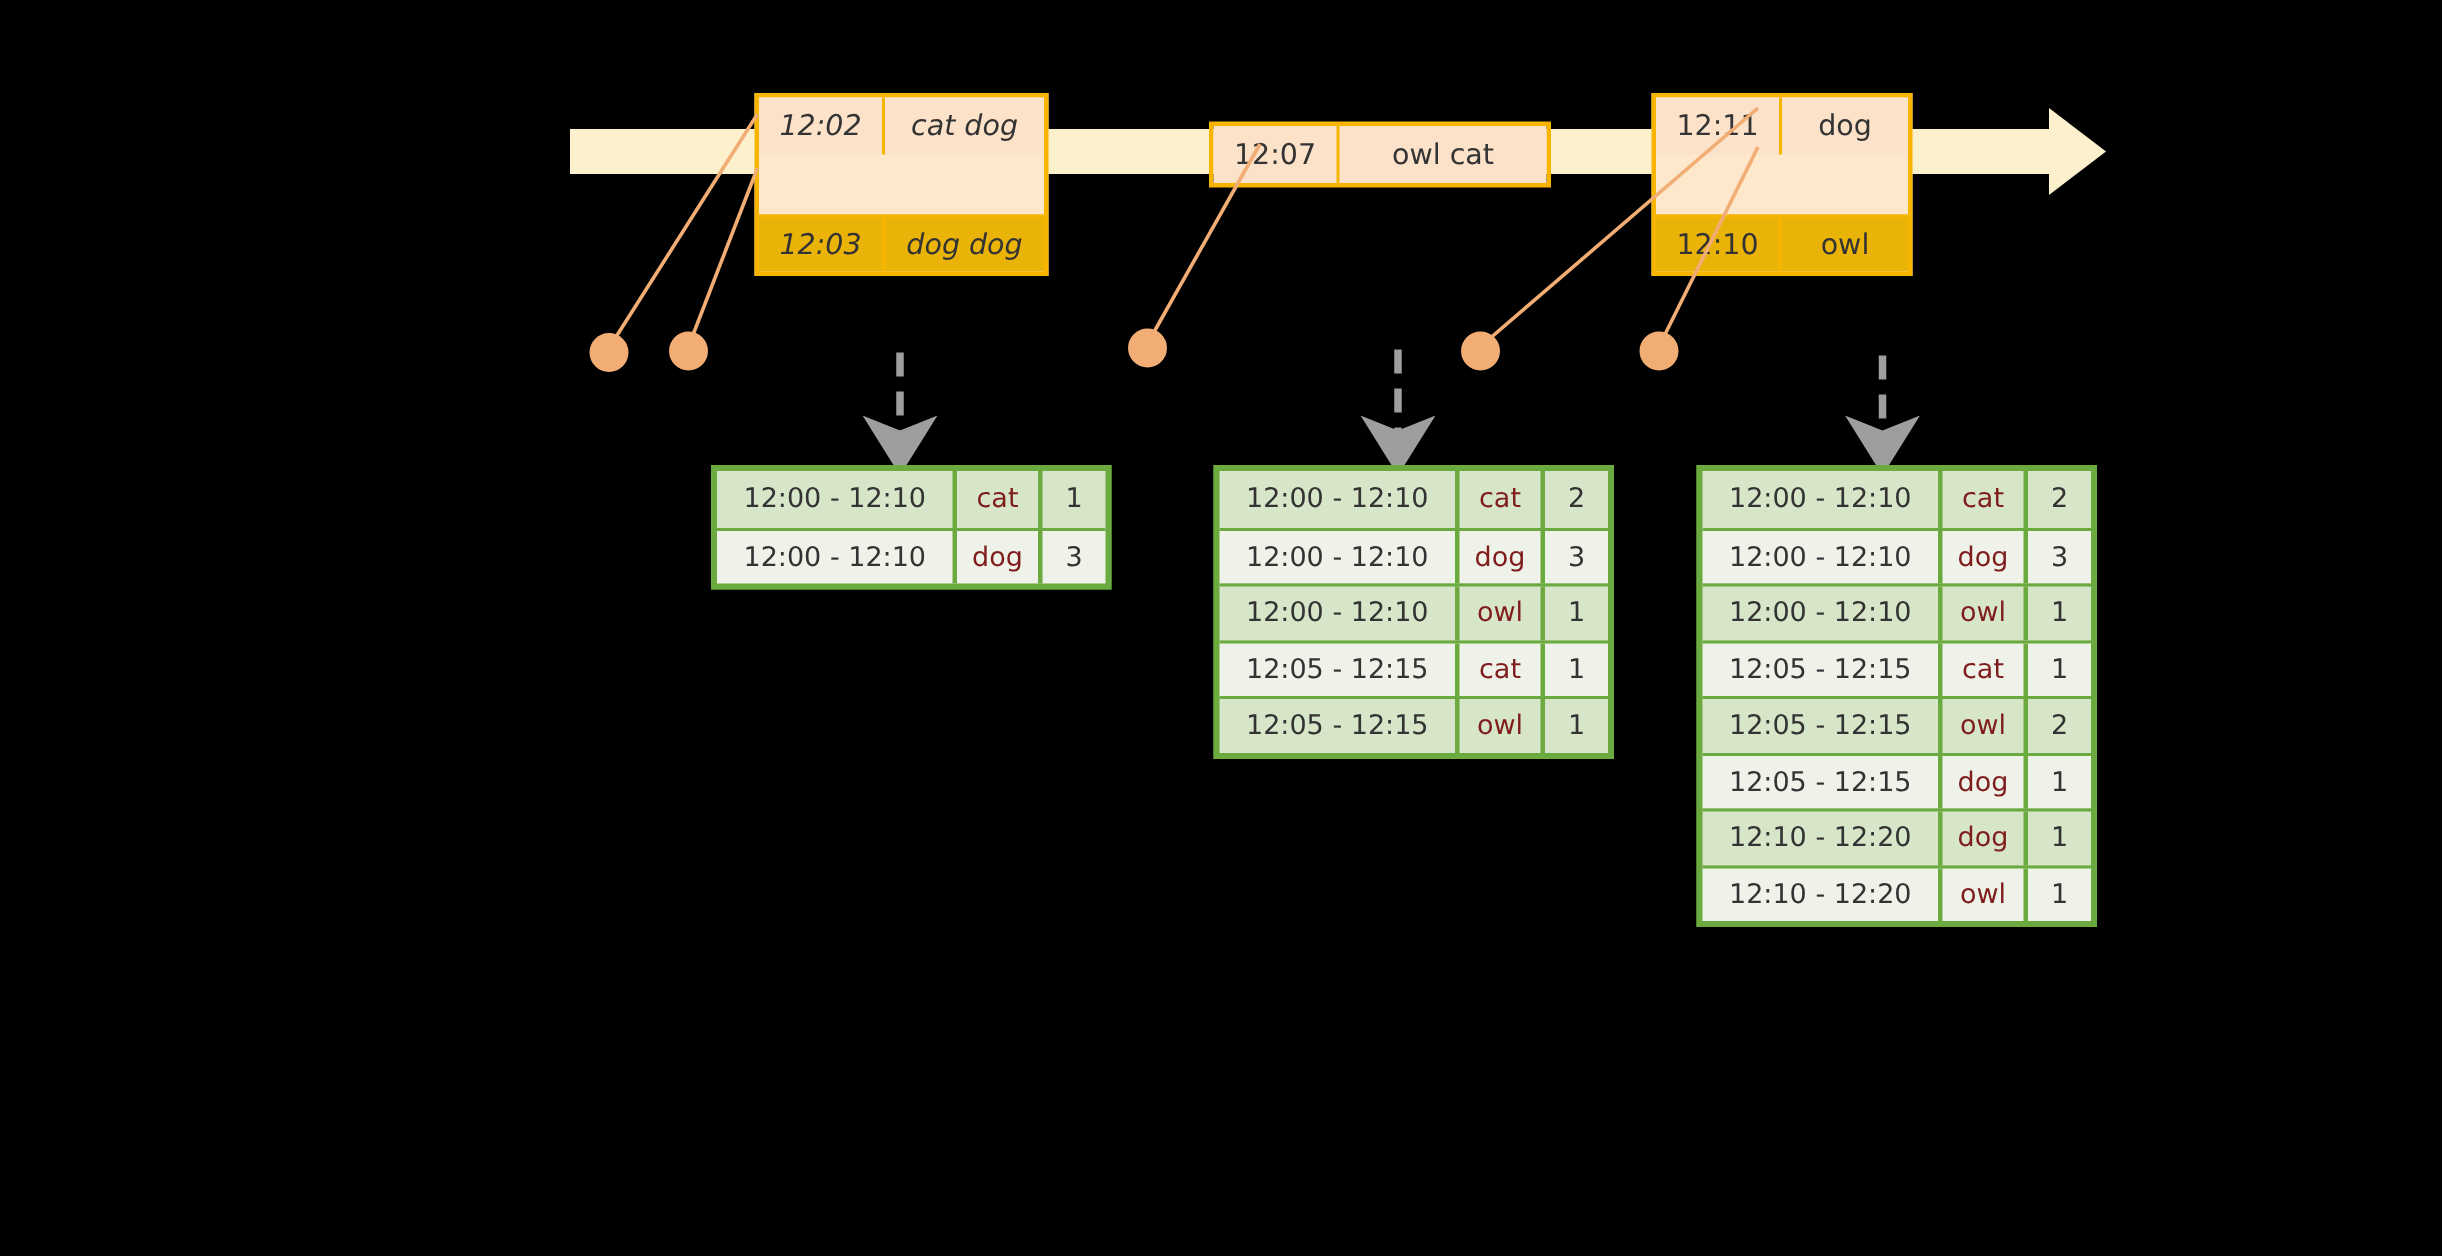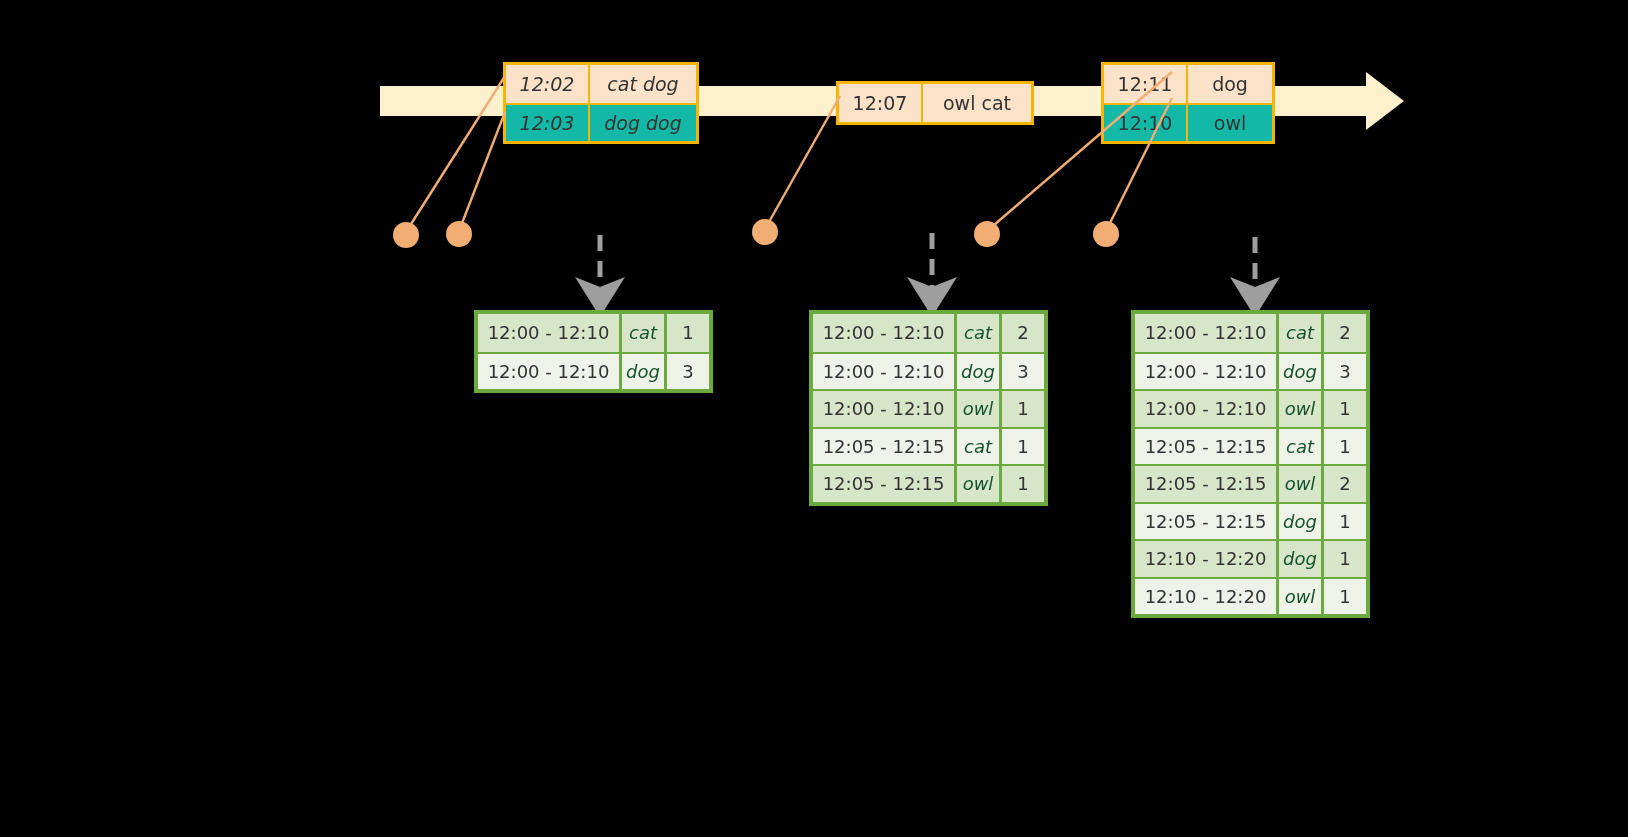--- a/index.html
+++ b/index.html
@@ -31,57 +31,57 @@
     box-sizing:border-box;
     background:#fde8cc;
   }
   .event-row{
     display:flex;
     height:38px;
     box-sizing:border-box;
   }
   .event-row + .event-row{border-top:2px solid #f7b500;}
   .event-row.r0{background:#fbe2c8;}
-  .event-row.r1{background:#14b8a6;}
+  .event-row.r1{background:#eab308;margin-top:40px;}
   .ev-time{
     width:84px;display:flex;align-items:center;justify-content:center;
     font-size:19px;color:#333;
     border-right:2px solid #f7b500;box-sizing:border-box;
   }
   .ev-words{
     flex:1;display:flex;align-items:center;justify-content:center;
     font-size:19px;color:#333;padding:0 14px;white-space:nowrap;
   }
 
   #ev-a{left:503px;top:62px;width:196px;font-style:italic;}
-  #ev-b{left:836px;top:81px;width:198px;}
+  #ev-b{left:806px;top:81px;width:228px;}
   #ev-c{left:1101px;top:62px;width:174px;}
 
   
   #wires{position:absolute;left:0;top:0;width:1628px;height:837px;pointer-events:none;}
 
   
   .result-table{
     position:absolute;
     border:4px solid #6aaa3f;
     box-sizing:border-box;
     background:#6aaa3f;
   }
   .res-row{display:flex;height:37.5px;box-sizing:border-box;}
   .res-row.even{background:#d7e5c8;}
   .res-row.odd{background:#eef2e8;}
   .res-row + .res-row{border-top:2px solid #6aaa3f;}
   .res-win{
-    width:144px;display:flex;align-items:center;justify-content:center;
+    width:160px;display:flex;align-items:center;justify-content:center;
     font-size:18px;color:#333;border-right:3px solid #6aaa3f;box-sizing:border-box;
     white-space:nowrap;
   }
   .res-key{
-    width:45px;display:flex;align-items:center;justify-content:center;
-    font-size:18px;color:#14532d;border-right:3px solid #6aaa3f;box-sizing:border-box;font-style:italic;
+    width:57px;display:flex;align-items:center;justify-content:center;
+    font-size:18px;color:#7f1d1d;border-right:3px solid #6aaa3f;box-sizing:border-box;
   }
   .res-cnt{
     width:42px;display:flex;align-items:center;justify-content:center;
     font-size:18px;color:#333;box-sizing:border-box;
   }
   #tbl-1{left:474px;top:310px;}
   #tbl-2{left:809px;top:310px;}
   #tbl-3{left:1131px;top:310px;}
 </style>
 </head>

